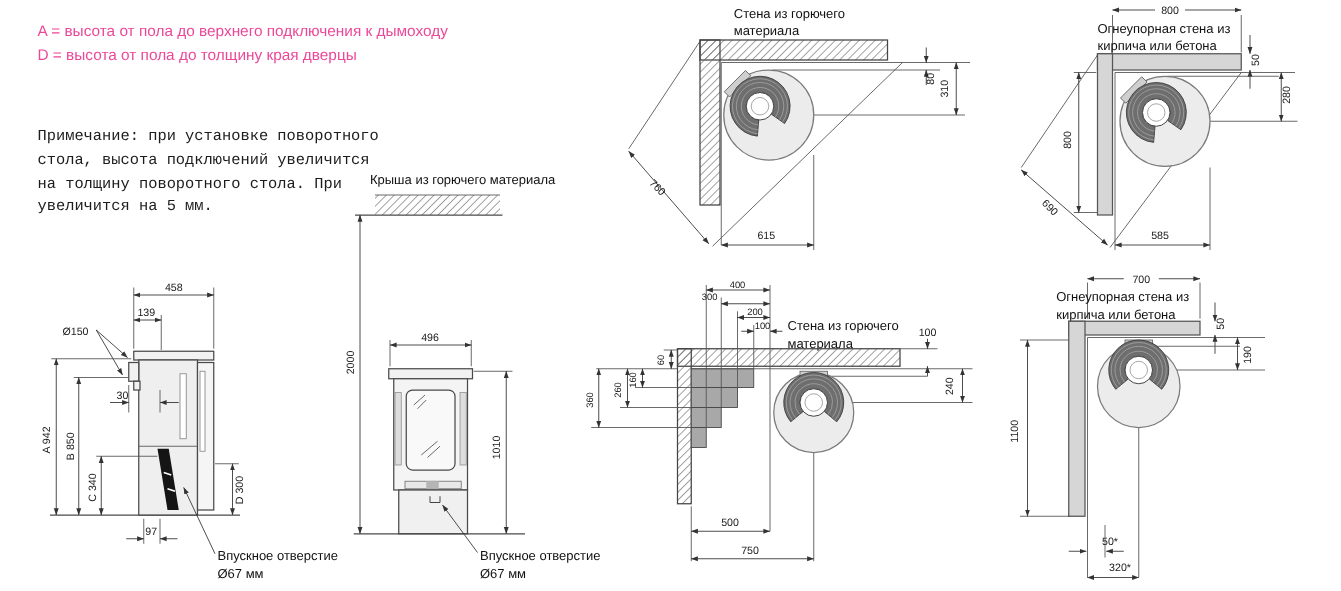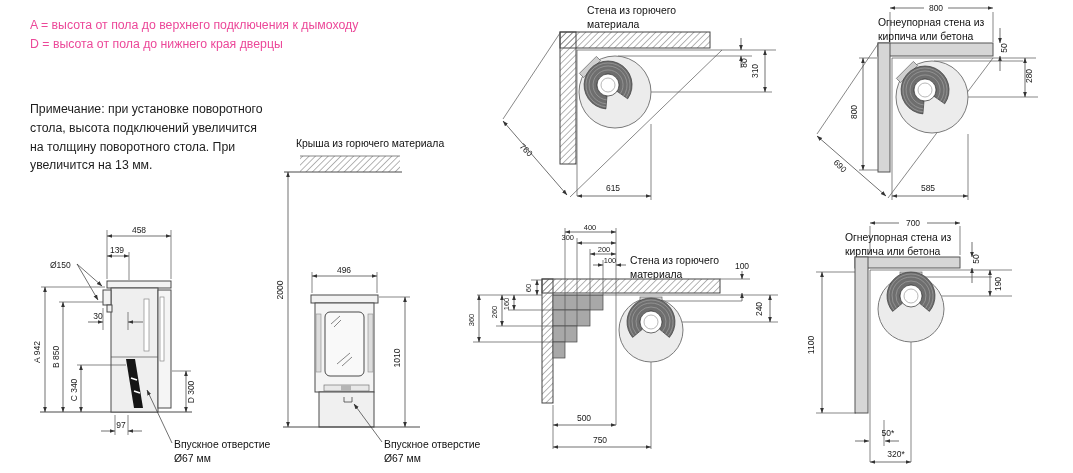--- a/index.html
+++ b/index.html
@@ -1,42 +1,42 @@
 <!DOCTYPE html>
 <html><head>
 <meta charset="utf-8">
 <style>
   html,body{margin:0;padding:0;background:#fff;}
   .canvas{position:relative;width:1073px;height:473px;background:#fff;overflow:hidden;
           font-family:"Liberation Sans",sans-serif;color:#222;}
   .legend{position:absolute;left:30px;top:16px;font-size:12.3px;line-height:19px;color:#ec4899;}
-  .note{position:absolute;left:30px;top:100px;font-size:12.3px;line-height:18.8px;color:#1c1c1c;}
+  .note{position:absolute;left:30px;top:100px;font-size:12.3px;line-height:18.8px;color:#1c1c1c;font-family:Liberation Mono, monospace;}
   svg.draw{position:absolute;left:0;top:0;}
   svg .d{font:8.5px "Liberation Sans",sans-serif;fill:#1a1a1a;}
   svg .s{font:7.5px "Liberation Sans",sans-serif;fill:#1a1a1a;}
   svg .t{font:10.4px "Liberation Sans",sans-serif;fill:#101010;}
   svg .ol{stroke:#4a4a4a;stroke-width:1;fill:none;}
   svg .th{stroke:#555;stroke-width:0.7;fill:none;}
   svg .dm{stroke:#333;stroke-width:0.7;fill:none;}
 </style>
 </head>
 <body>
 
 <div class="canvas">
 
   <div class="legend">
     <div>A = высота от пола до верхнего подключения к дымоходу</div>
-    <div>D = высота от пола до нижнего края дверцы</div>
+    <div>D = высота от пола до толщину края дверцы</div>
   </div>
 
   <div class="note">
     <div>Примечание: при установке поворотного</div>
     <div>стола, высота подключений увеличится</div>
     <div>на толщину поворотного стола.  При</div>
-    <div>увеличится на 13 мм.</div>
+    <div>увеличится на 5 мм.</div>
   </div>
 
   <svg class="draw" width="1073" height="473" viewBox="0 0 1073 473">
     <defs>
       <marker id="arw" viewBox="0 0 10 10" refX="9.5" refY="5" markerWidth="8" markerHeight="8" orient="auto-start-reverse">
           <path d="M0,1.5 L10,5 L0,8.5 z" fill="#333"></path>
         </marker>
       <pattern id="hat" width="4.5" height="4.5" patternUnits="userSpaceOnUse" patternTransform="rotate(45)">
         <line x1="0" y1="0" x2="0" y2="4.5" stroke="#6a6a6a" stroke-width="1"></line>
       </pattern>

